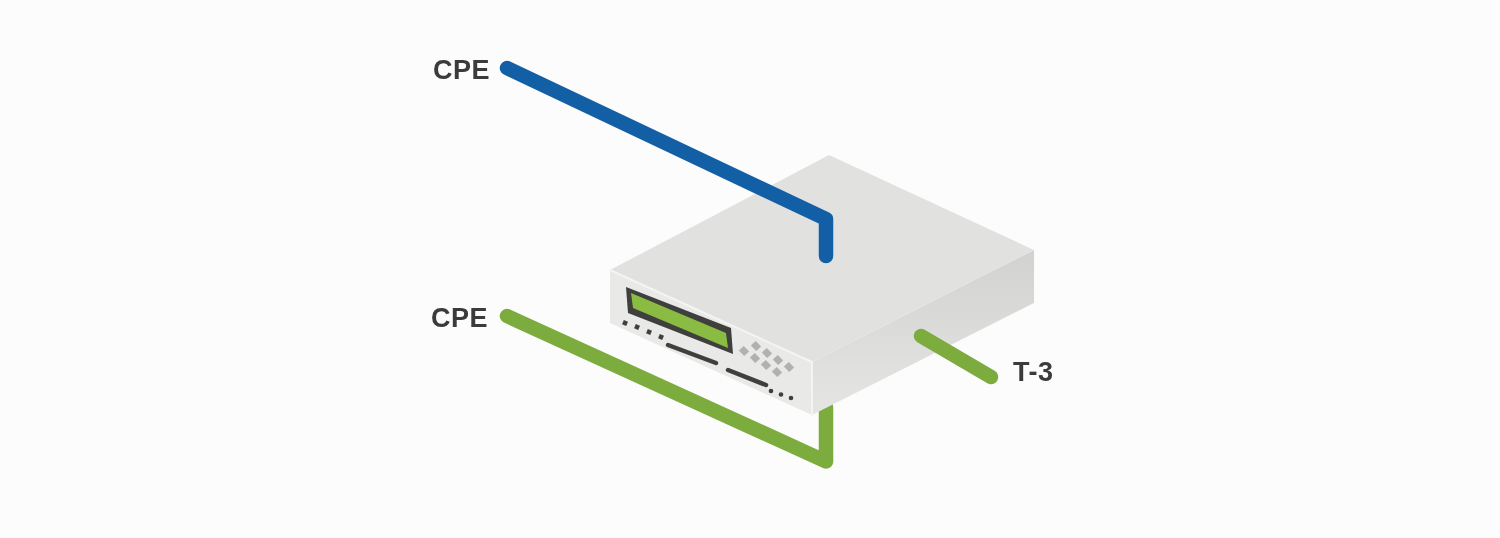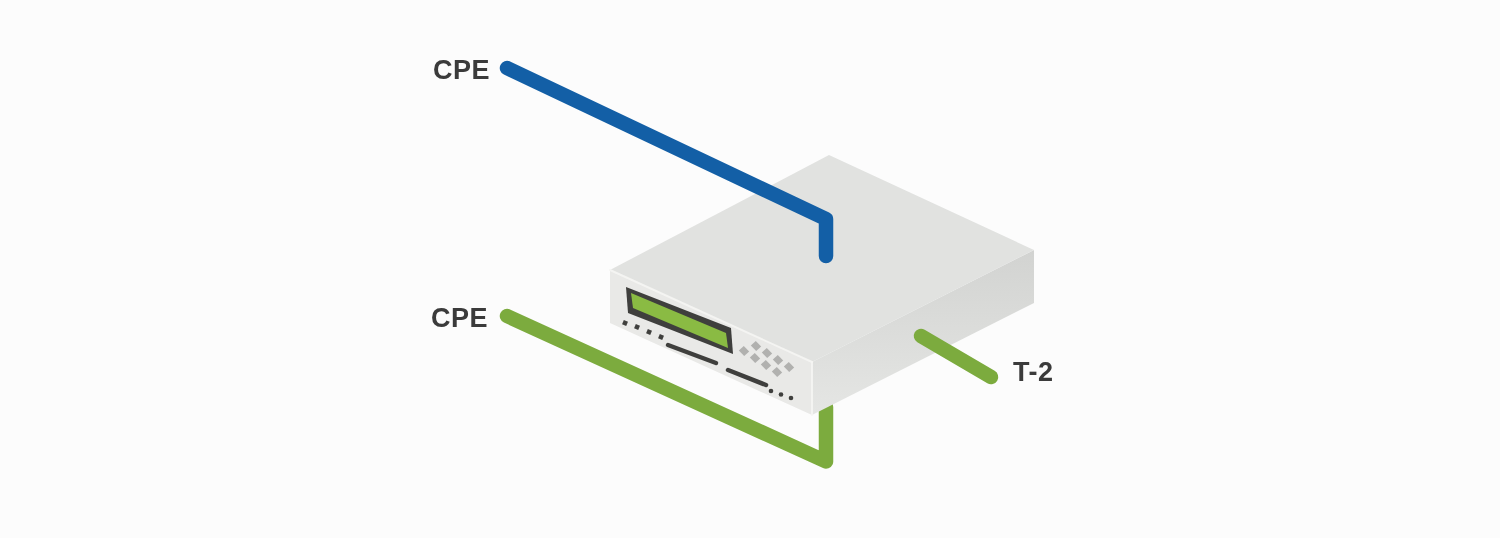--- a/index.html
+++ b/index.html
@@ -113,14 +113,14 @@
 
     <path class="cable cable-blue" d="M 507 68 L 826 219 L 826 256"></path>
 
     <path class="cable cable-green" d="M 921 336 L 991 377"></path>
   </svg>
 
   <div class="label label-cpe-top">CPE</div>
 
   <div class="label label-cpe-bottom">CPE</div>
 
-  <div class="label label-t1">T-2</div>
+  <div class="label label-t1">T-3</div>
 </div>
 
 </body></html>

